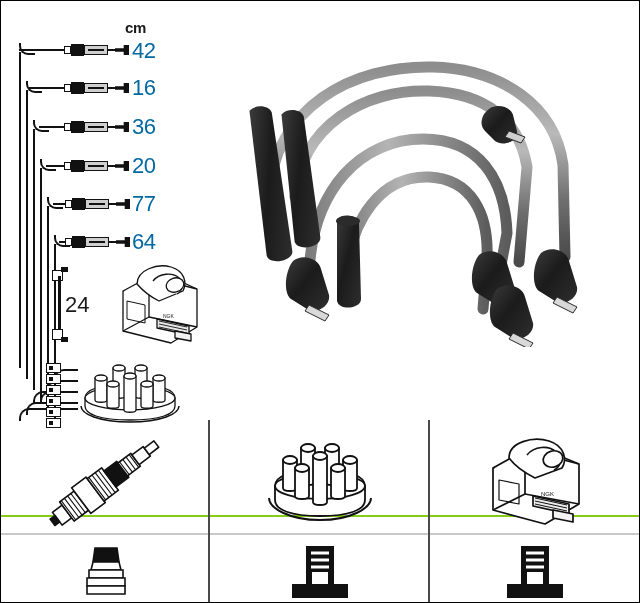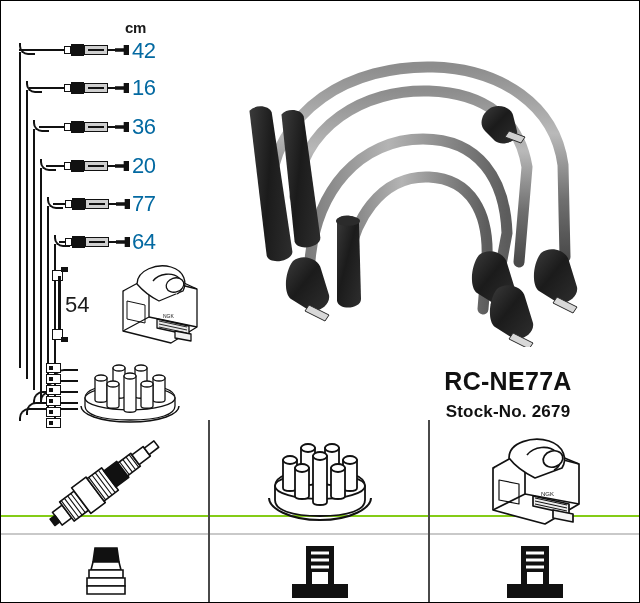--- a/index.html
+++ b/index.html
@@ -173,21 +173,21 @@
       <div class="ang-top">
           <span class="v"></span>
           <span class="h"></span>
         </div>
       <div class="stem"></div>
       <div class="ang-bot">
           <span class="v"></span>
           <span class="h"></span>
         </div>
     </div>
-    <div id="len-54">54</div>
+    <div id="len-54">24</div>
 
     <svg class="art" style="left:112px;top:252px;" width="90" height="86" viewBox="0 0 90 86">
       <g fill="#fff" stroke="#111" stroke-width="1.3" stroke-linejoin="round">
         <path d="M10,30 L10,70 L58,82 L84,66 L84,28 L58,16 Z"></path>
         <path d="M10,30 L36,16 L84,28"></path>
         <path d="M36,16 L36,56 L10,70"></path>
         <path d="M36,56 L84,66"></path>
         <path d="M24,23 C24,9 44,2 58,6 C72,10 74,22 70,30 L46,40 C38,36 30,30 24,23 Z"></path>
         <path d="M40,20 C46,12 60,11 66,17 C71,22 70,30 64,33"></path>
         <ellipse cx="62" cy="24" rx="9" ry="7" transform="rotate(-18 62 24)"></ellipse>
@@ -274,24 +274,20 @@
 
       <path d="M264,242 C274,234 290,240 292,250 L300,276 C302,286 288,296 278,290
                L262,280 C254,274 256,252 264,242 Z" fill="url(#boot)"></path>
       <path d="M280,286 L300,296 L296,302 L276,292 Z" fill="#d8d8d8" stroke="#2a2a2a" stroke-width="1"></path>
 
       <path d="M308,206 C318,198 334,204 336,214 L344,240 C346,250 332,260 322,254
                L306,244 C298,238 300,216 308,206 Z" fill="url(#boot)"></path>
       <path d="M324,250 L344,260 L340,266 L320,256 Z" fill="#d8d8d8" stroke="#2a2a2a" stroke-width="1"></path>
     </svg>
 
-    <div id="label-block">
-      <div id="prod-code">RC-NE77A</div>
-      <div id="stock-no">Stock-No. 2679</div>
-    </div>
   </div>
 
   <div id="bottom">
     <div class="brow-div"></div>
 
     <div class="bcol c1">
       <svg class="art" style="left:30px;top:14px;" width="150" height="96" viewBox="0 0 150 96">
         <g fill="#fff" stroke="#111" stroke-width="1.6" stroke-linejoin="round" transform="rotate(-37 75 48)">
           <path d="M14,40 L26,40 L26,56 L14,56 Z"></path>
           <path d="M8,44 L14,44 L14,52 L8,52 Z" fill="#111"></path>

